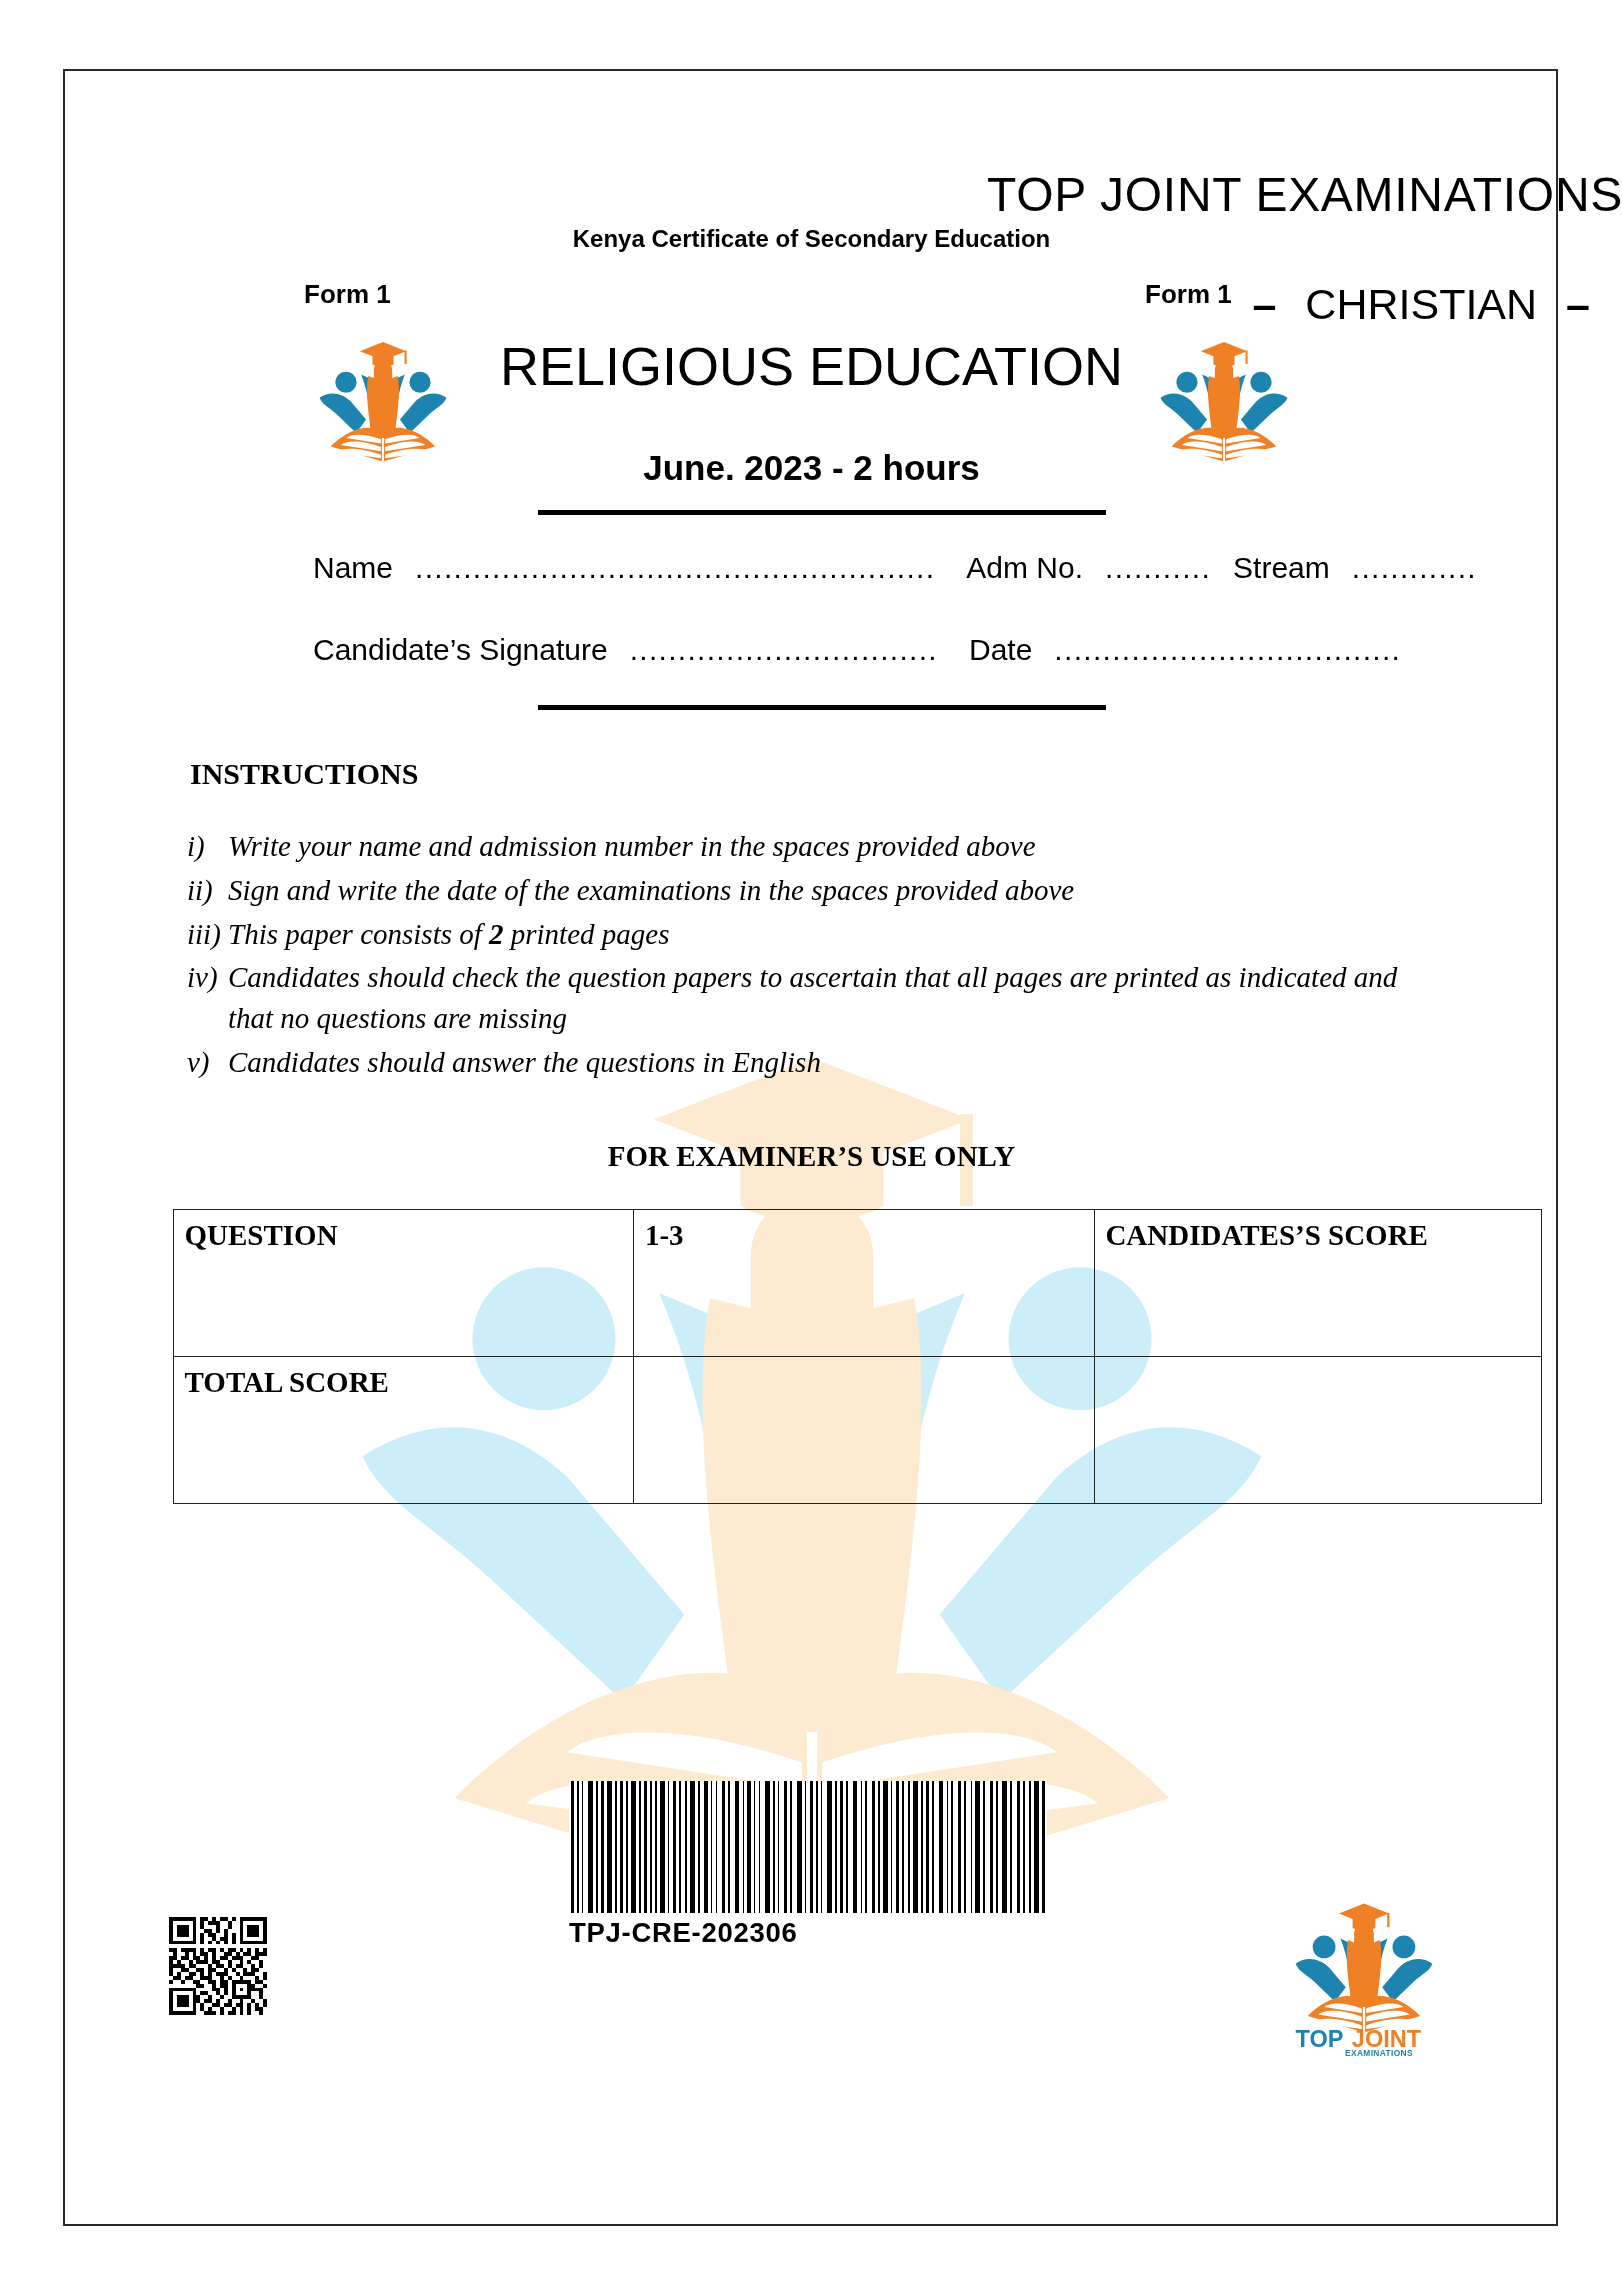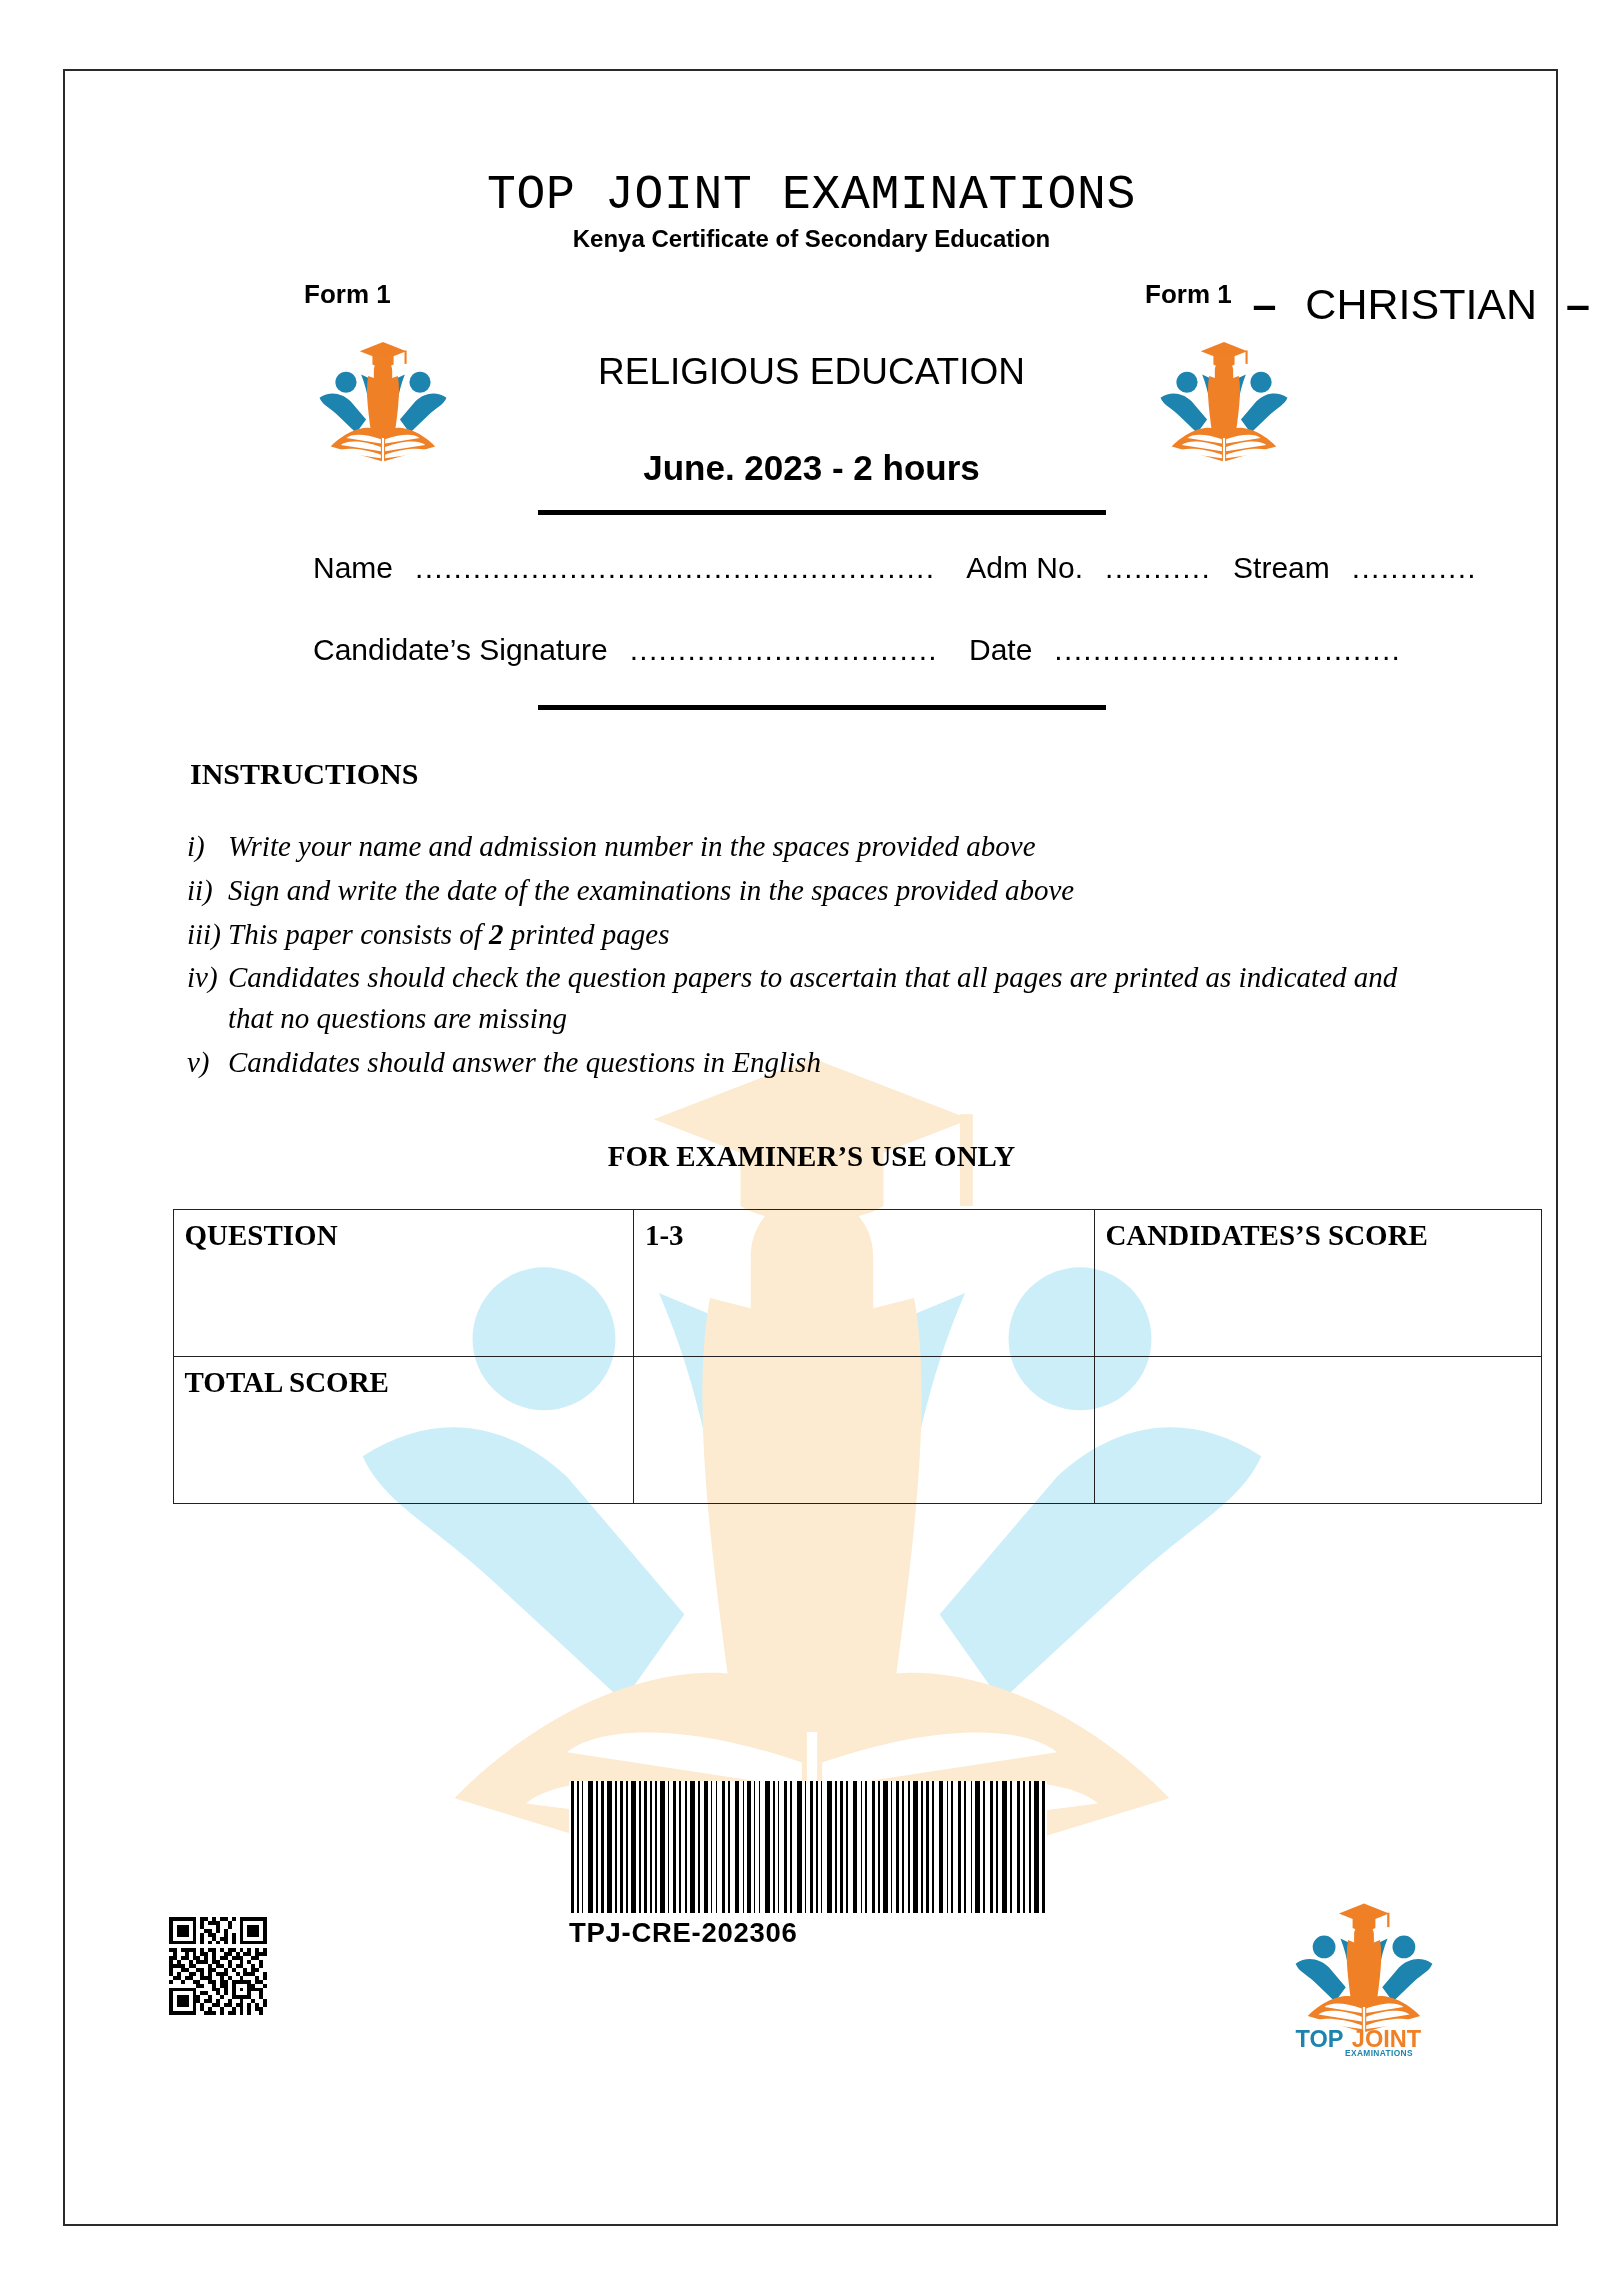--- a/index.html
+++ b/index.html
@@ -29,22 +29,22 @@
 
   
   #content{
     position:absolute;left:0;top:0;width:1623px;height:2295px;
     z-index:2;
   }
 
   
   .exam-title{
     position:absolute;left:0;right:0;top:171px;
-    text-align:center;
-    font-family:Liberation Mono, monospace;
+    text-align:right;
+    font-family:Liberation Sans, sans-serif;
     font-size:48px;letter-spacing:0.7px;
     font-weight:400;
     line-height:1;
   }
   .exam-subtitle{
     position:absolute;left:0;right:0;top:227px;
     text-align:center;
     font-family:"Liberation Sans",sans-serif;
     font-weight:700;
     font-size:24px;
@@ -65,24 +65,24 @@
   .logo-head svg{width:100%;height:100%;display:block;}
 
   .subject-line1{
     position:absolute;left:0;right:4px;top:283px;
     text-align:right;
     font-family:"Liberation Sans",sans-serif;
     font-size:43px;line-height:1;margin-left:44px;
   }
   .subject-line1 .dash{display:inline-block;padding:0 29px;font-weight:700;}
   .subject-line2{
-    position:absolute;left:0;right:0;top:353px;
+    position:absolute;left:0;right:0;top:339px;
     text-align:center;
     font-family:"Liberation Sans",sans-serif;
-    font-size:37px;line-height:1;
+    font-size:54px;line-height:1;
   }
   .exam-date{
     position:absolute;left:0;right:0;top:450px;
     text-align:center;
     font-family:"Liberation Sans",sans-serif;
     font-weight:700;font-size:35px;line-height:1;
   }
 
   .rule{
     position:absolute;left:538px;width:568px;height:4.6px;

